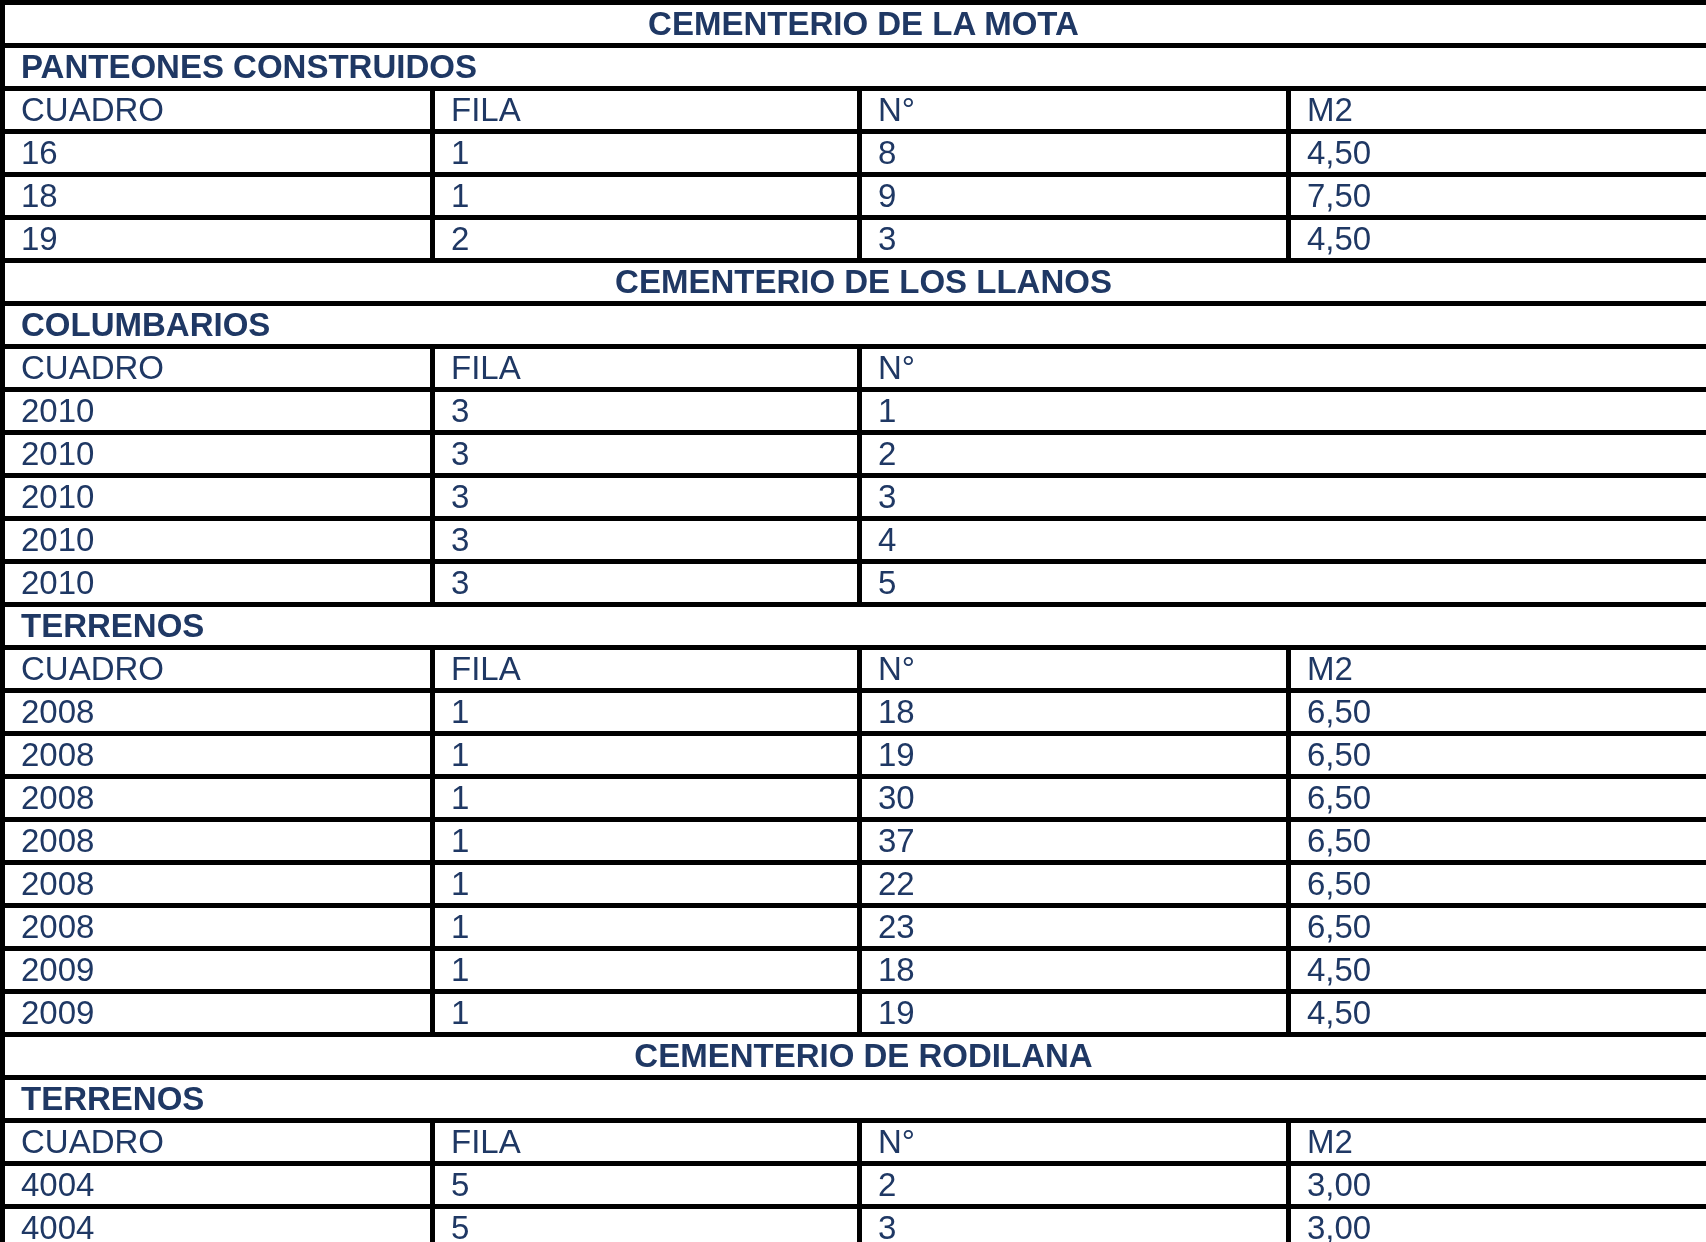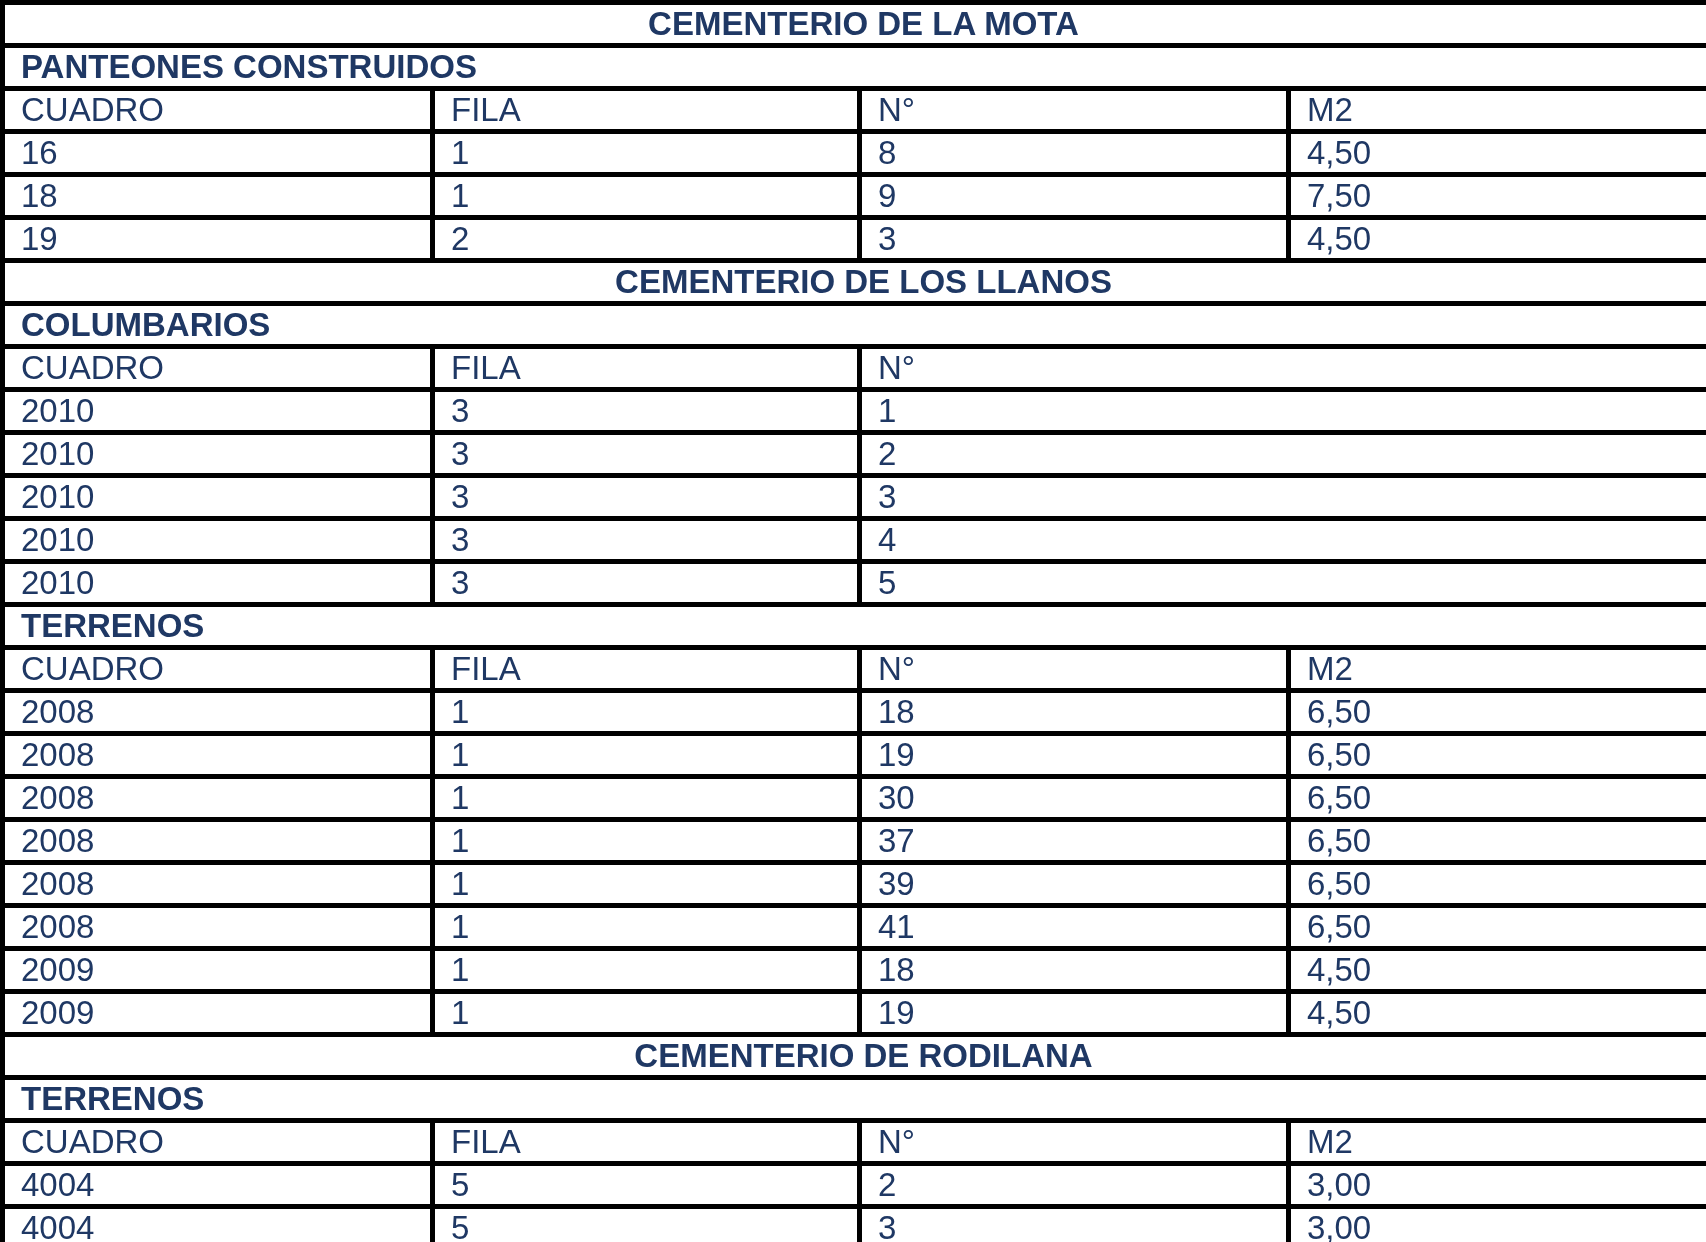--- a/index.html
+++ b/index.html
@@ -156,27 +156,27 @@
       </tr>
       <tr>
         <td class="data-cell">2008</td>
         <td class="data-cell">1</td>
         <td class="data-cell">37</td>
         <td class="data-cell">6,50</td>
       </tr>
       <tr>
         <td class="data-cell">2008</td>
         <td class="data-cell">1</td>
-        <td class="data-cell">39</td>
-        <td class="data-cell">6,50</td>
-      </tr>
-      <tr>
-        <td class="data-cell">2008</td>
-        <td class="data-cell">1</td>
-        <td class="data-cell">41</td>
+        <td class="data-cell">22</td>
+        <td class="data-cell">6,50</td>
+      </tr>
+      <tr>
+        <td class="data-cell">2008</td>
+        <td class="data-cell">1</td>
+        <td class="data-cell">23</td>
         <td class="data-cell">6,50</td>
       </tr>
       <tr>
         <td class="data-cell">2009</td>
         <td class="data-cell">1</td>
         <td class="data-cell">18</td>
         <td class="data-cell">4,50</td>
       </tr>
       <tr>
         <td class="data-cell">2009</td>

